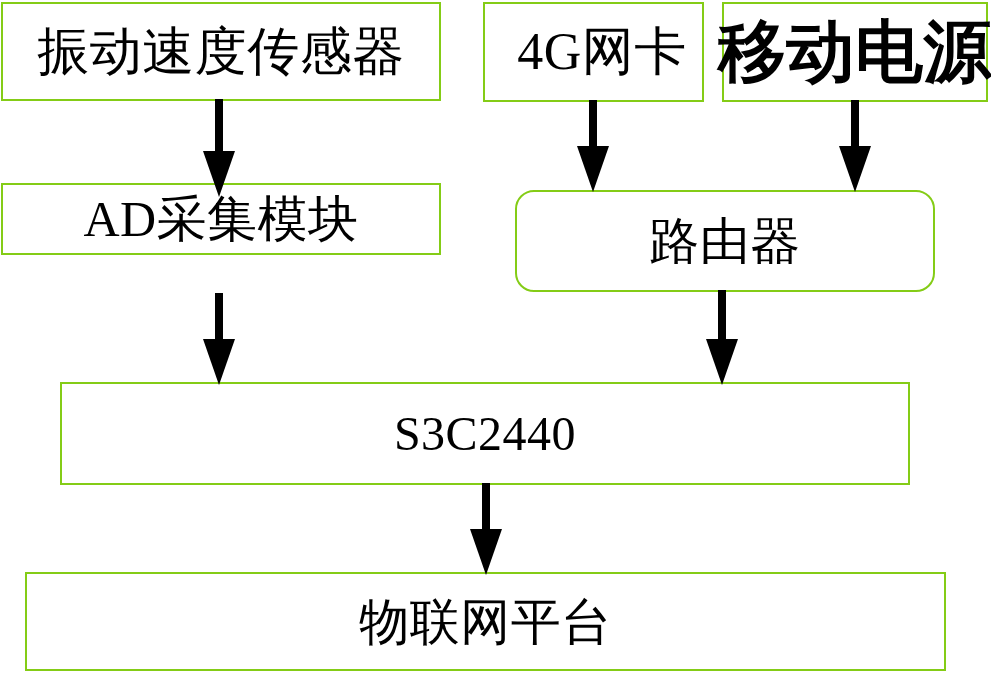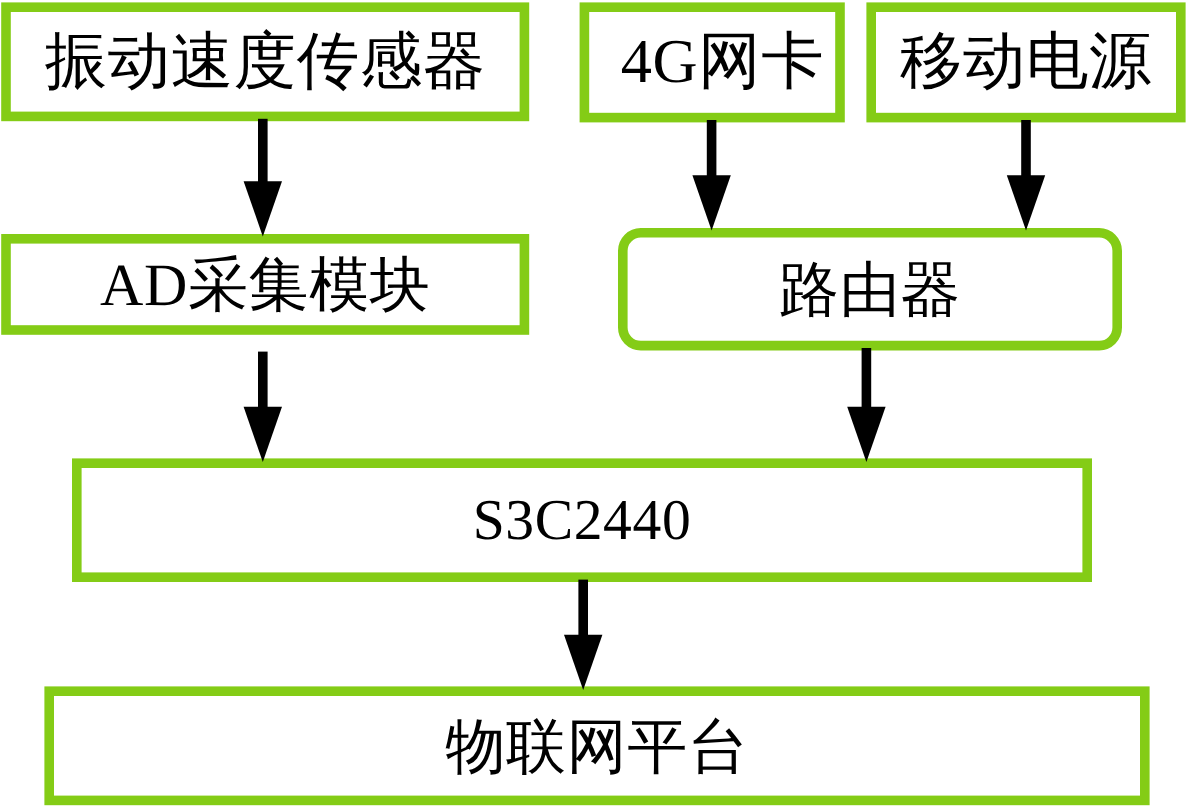--- a/index.html
+++ b/index.html
@@ -11,45 +11,45 @@
     position: relative;
     width: 991px;
     height: 677px;
     background: #ffffff;
     overflow: hidden;
     font-family: "Liberation Serif", "DejaVu Serif", serif;
   }
   .node {
     position: absolute;
     box-sizing: border-box;
-    border: 8px solid #84cc16;
+    border: 2px solid #84cc16;
     background: #ffffff;
     display: flex;
     align-items: center;
     justify-content: center;
     color: #000000;
     line-height: 1;
     white-space: nowrap;
   }
   .node-label {
     display: block;
     letter-spacing: 0.5px;
   }
   
   #node-vibration-sensor { left: 1px;   top: 2px;   width: 440px; height: 99px; }
   #node-4g-card         { left: 483px; top: 2px;   width: 221px; height: 100px; }
   #node-power-bank      { left: 722px; top: 2px;   width: 266px; height: 100px; }
-  #node-ad-module       { left: 1px;   top: 195px; width: 440px; height: 84px; text-align: right; }
+  #node-ad-module       { left: 1px;   top: 183px; width: 440px; height: 72px; text-align: right; }
   #node-router          { left: 515px; top: 190px; width: 420px; height: 102px; border-radius: 19px; }
   #node-s3c2440         { left: 60px;  top: 382px; width: 850px; height: 103px; }
-  #node-iot-platform    { left: 25px;  top: 572px; width: 921px; height: 99px; margin-left: 12px; }
+  #node-iot-platform    { left: 25px;  top: 572px; width: 921px; height: 99px; }
 
   #node-vibration-sensor .node-label { font-size: 52px; }
   #node-4g-card .node-label          { font-size: 52px; margin-left: 17px; }
-  #node-power-bank .node-label       { font-size: 52px; }
+  #node-power-bank .node-label       { font-size: 68px; font-weight: bold; }
   #node-ad-module .node-label        { font-size: 50px; }
   #node-router .node-label           { font-size: 50px; }
   #node-s3c2440 .node-label          { font-size: 48px; }
   #node-iot-platform .node-label     { font-size: 50px; }
 
   
   .arrow { position: absolute; }
   .arrow .shaft {
     position: absolute;
     left: 50%;

